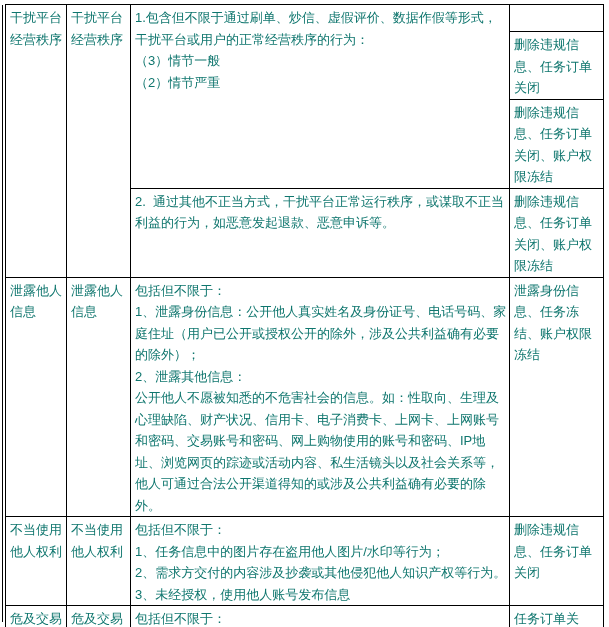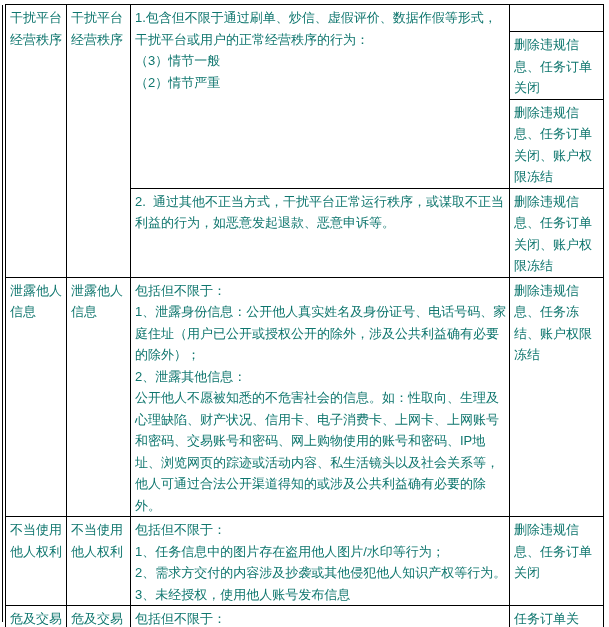--- a/index.html
+++ b/index.html
@@ -83,21 +83,21 @@
       <td class="desc">2.  通过其他不正当方式，干扰平台正常运行秩序，或谋取不正当利益的行为，如恶意发起退款、恶意申诉等。</td>
       <td class="pen">删除违规信息、任务订单关闭、账户权限冻结</td>
     </tr>
     <tr class="h195">
       <td class="cat">泄露他人信息</td>
       <td class="cat">泄露他人信息</td>
       <td class="desc">包括但不限于：
 1、泄露身份信息：公开他人真实姓名及身份证号、电话号码、家庭住址（用户已公开或授权公开的除外，涉及公共利益确有必要的除外）；
 2、泄露其他信息：
 公开他人不愿被知悉的不危害社会的信息。如：性取向、生理及心理缺陷、财产状况、信用卡、电子消费卡、上网卡、上网账号和密码、交易账号和密码、网上购物使用的账号和密码、IP地址、浏览网页的踪迹或活动内容、私生活镜头以及社会关系等，他人可通过合法公开渠道得知的或涉及公共利益确有必要的除外。</td>
-      <td class="pen">删除违规信息、任务冻结、账户权限冻结</td>
+      <td class="pen">泄露身份信息、任务冻结、账户权限冻结</td>
     </tr>
     <tr class="h101">
       <td class="cat">不当使用他人权利</td>
       <td class="cat">不当使用他人权利</td>
       <td class="desc">包括但不限于：
 1、任务信息中的图片存在盗用他人图片/水印等行为；
 2、需求方交付的内容涉及抄袭或其他侵犯他人知识产权等行为。
 3、未经授权，使用他人账号发布信息</td>
       <td class="pen">删除违规信息、任务订单关闭</td>
     </tr>

